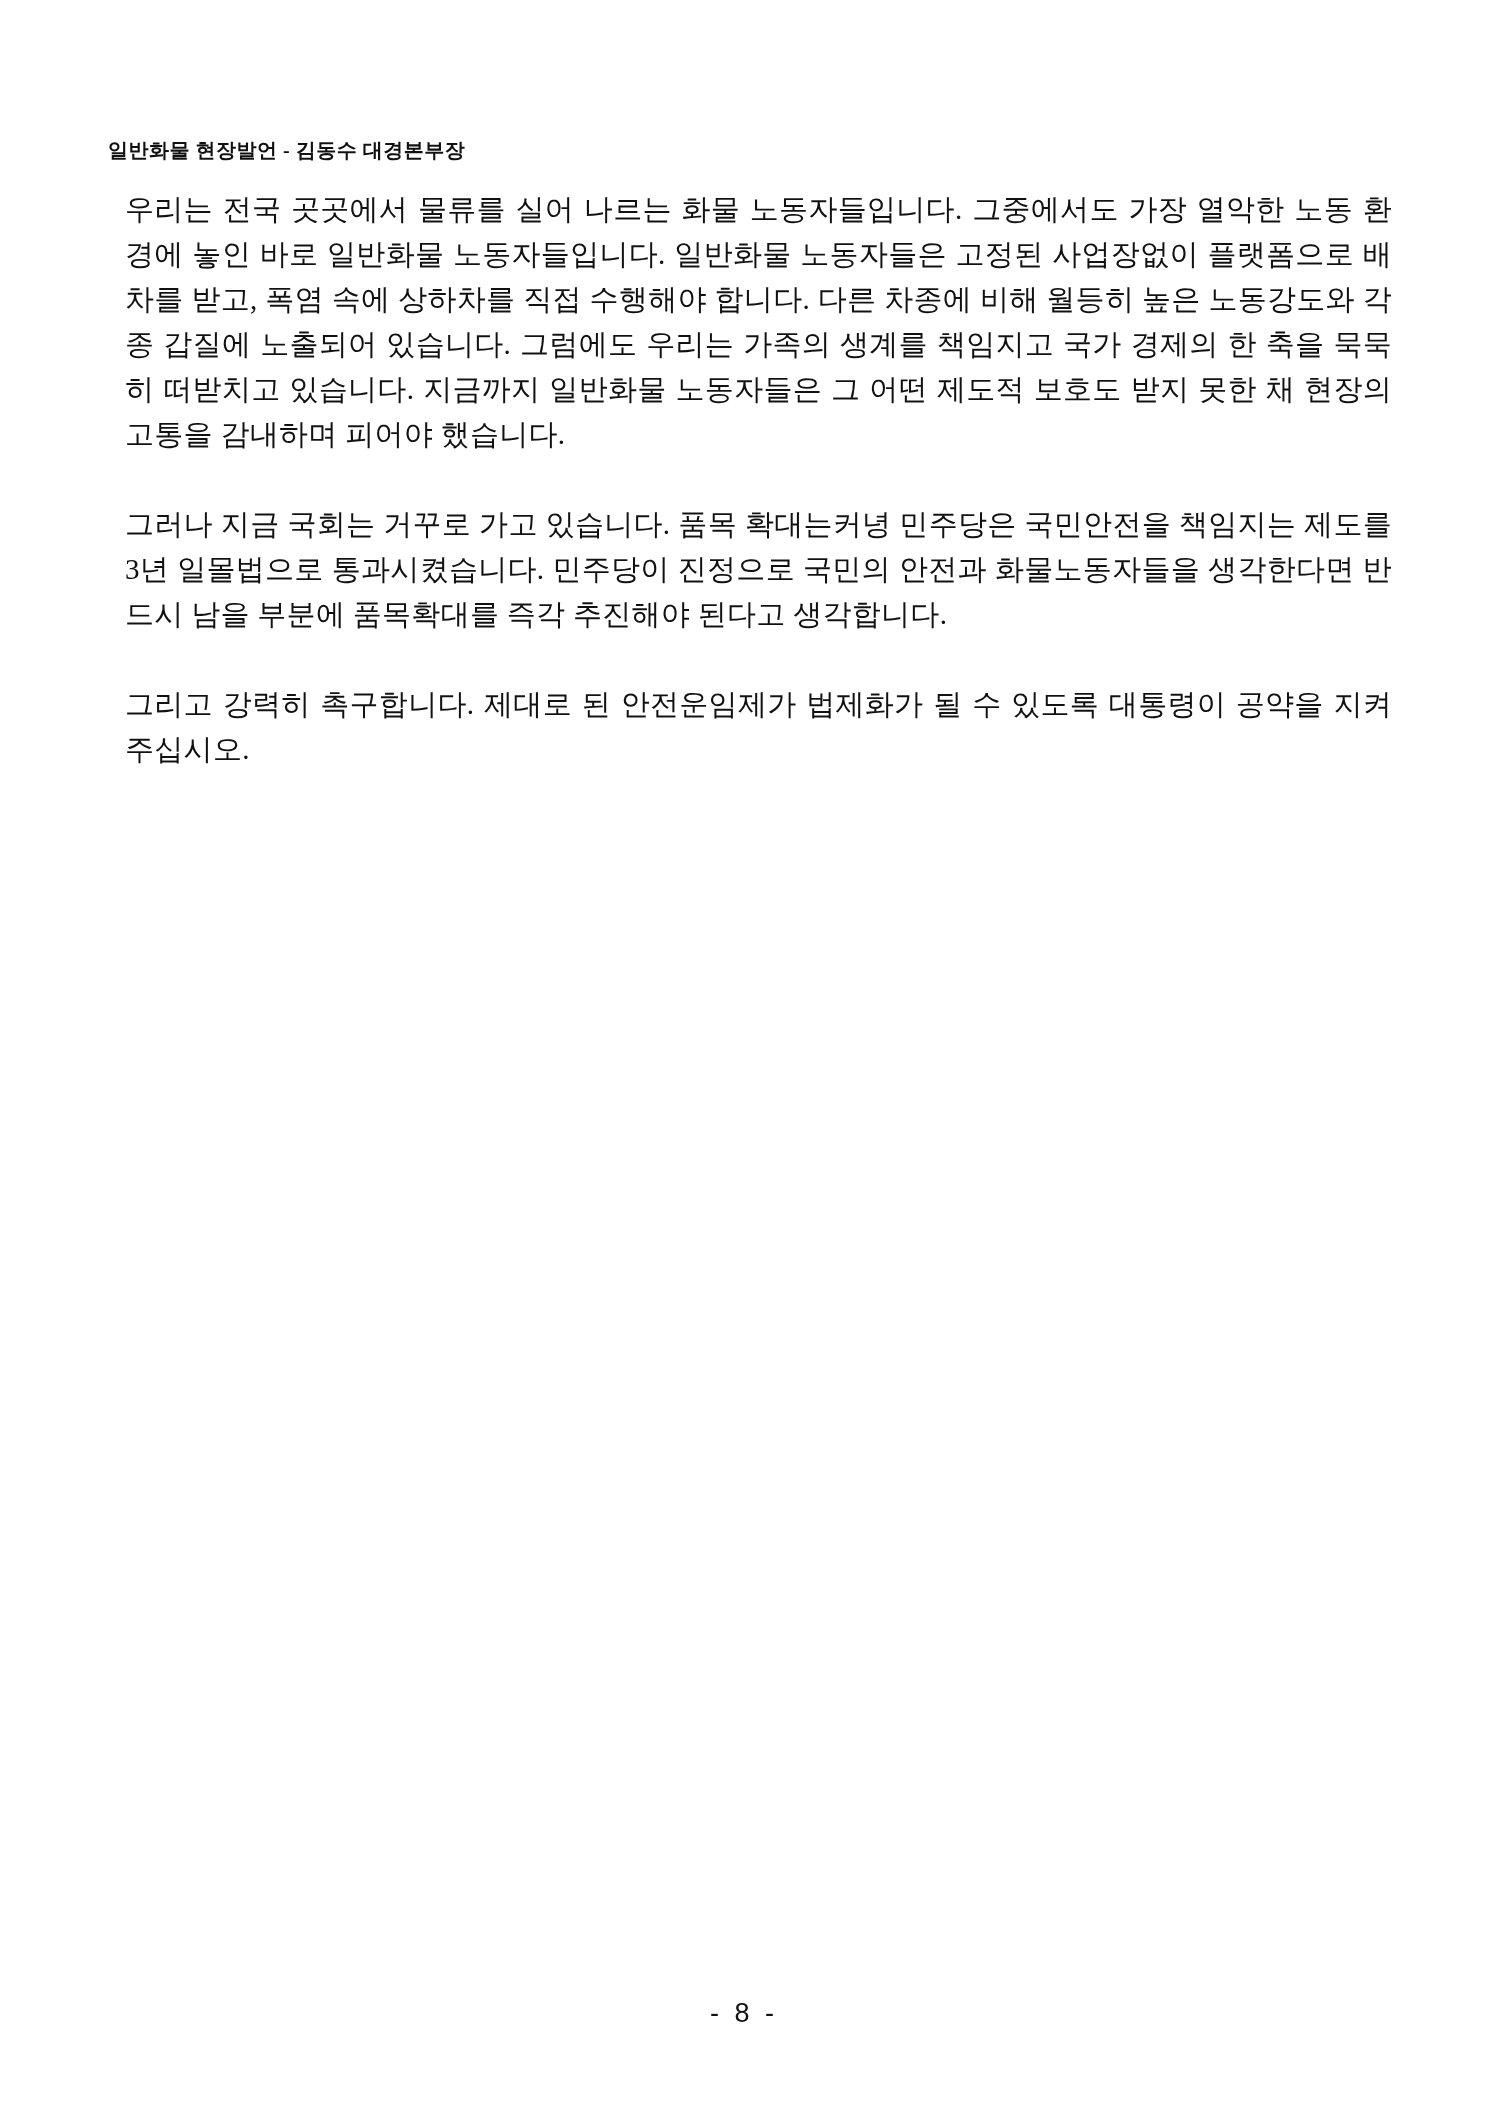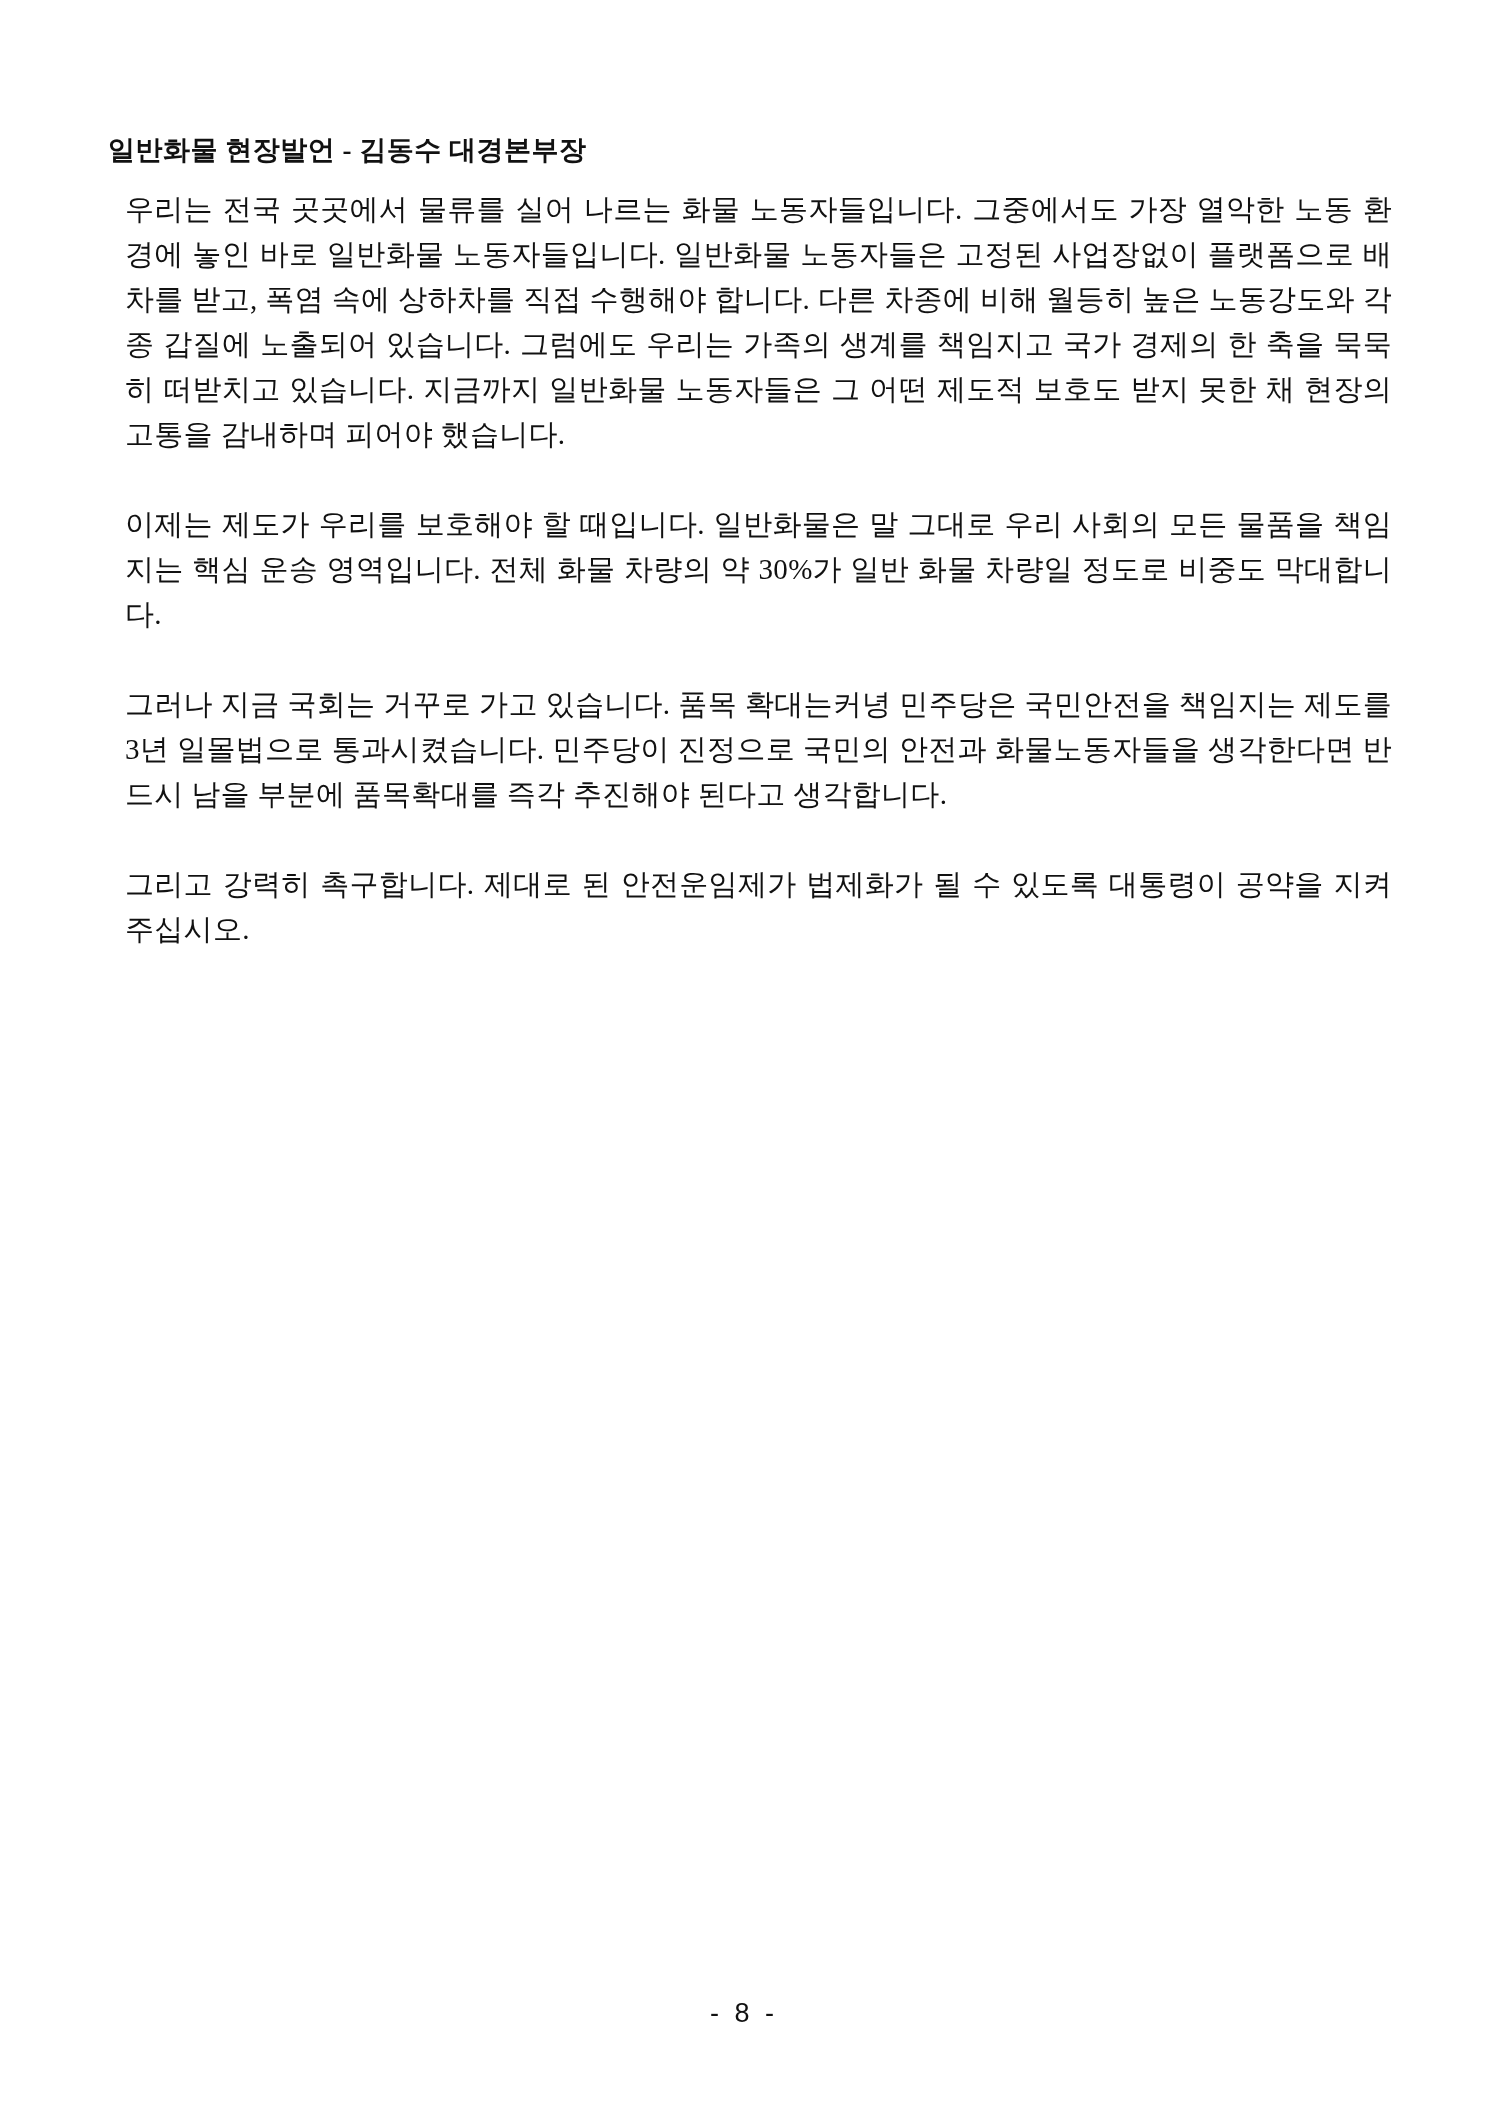--- a/index.html
+++ b/index.html
@@ -16,21 +16,21 @@
     font-family: "Liberation Serif", "DejaVu Serif", serif;
     overflow: hidden;
   }
   .content {
     position: absolute;
     left: 108px;
     top: 128px;
     width: 1284px;
   }
   .doc-title {
-    font-size: 27px;
+    font-size: 20px;
     font-weight: bold;
     line-height: 45px;
     margin: 0 0 14px 0;
     letter-spacing: 0.5px;
   }
   .doc-paragraph {
     font-size: 29px;
     line-height: 45px;
     margin: 0 0 45px 17px;
     text-align: justify;
@@ -49,18 +49,17 @@
     letter-spacing: 4px;
   }
 </style>
 </head>
 <body>
 
 <div class="page">
   <div class="content">
     <h1 class="doc-title">일반화물 현장발언 - 김동수 대경본부장</h1>
     <p class="doc-paragraph">우리는 전국 곳곳에서 물류를 실어 나르는 화물 노동자들입니다. 그중에서도 가장 열악한 노동 환경에 놓인 바로 일반화물 노동자들입니다. 일반화물 노동자들은 고정된 사업장없이 플랫폼으로 배차를 받고, 폭염 속에 상하차를 직접 수행해야 합니다. 다른 차종에 비해 월등히 높은 노동강도와 각종 갑질에 노출되어 있습니다. 그럼에도 우리는 가족의 생계를 책임지고 국가 경제의 한 축을 묵묵히 떠받치고 있습니다. 지금까지 일반화물 노동자들은 그 어떤 제도적 보호도 받지 못한 채 현장의 고통을 감내하며 피어야 했습니다.</p>
-    <p class="doc-paragraph">이제는 제도가 우리를 보호해야 할 때입니다. 일반화물은 말 그대로 우리 사회의 모든 물품을 책임지는 핵심 운송 영역입니다. 전체 화물 차량의 약 30%가 일반 화물 차량일 정도로 비중도 막대합니다.</p>
     <p class="doc-paragraph">그러나 지금 국회는 거꾸로 가고 있습니다. 품목 확대는커녕 민주당은 국민안전을 책임지는 제도를 3년 일몰법으로 통과시켰습니다. 민주당이 진정으로 국민의 안전과 화물노동자들을 생각한다면 반드시 남을 부분에 품목확대를 즉각 추진해야 된다고 생각합니다.</p>
     <p class="doc-paragraph">그리고 강력히 촉구합니다. 제대로 된 안전운임제가 법제화가 될 수 있도록 대통령이 공약을 지켜주십시오.</p>
   </div>
   <div class="page-footer">- 8 -</div>
 </div>
 
 </body></html>

